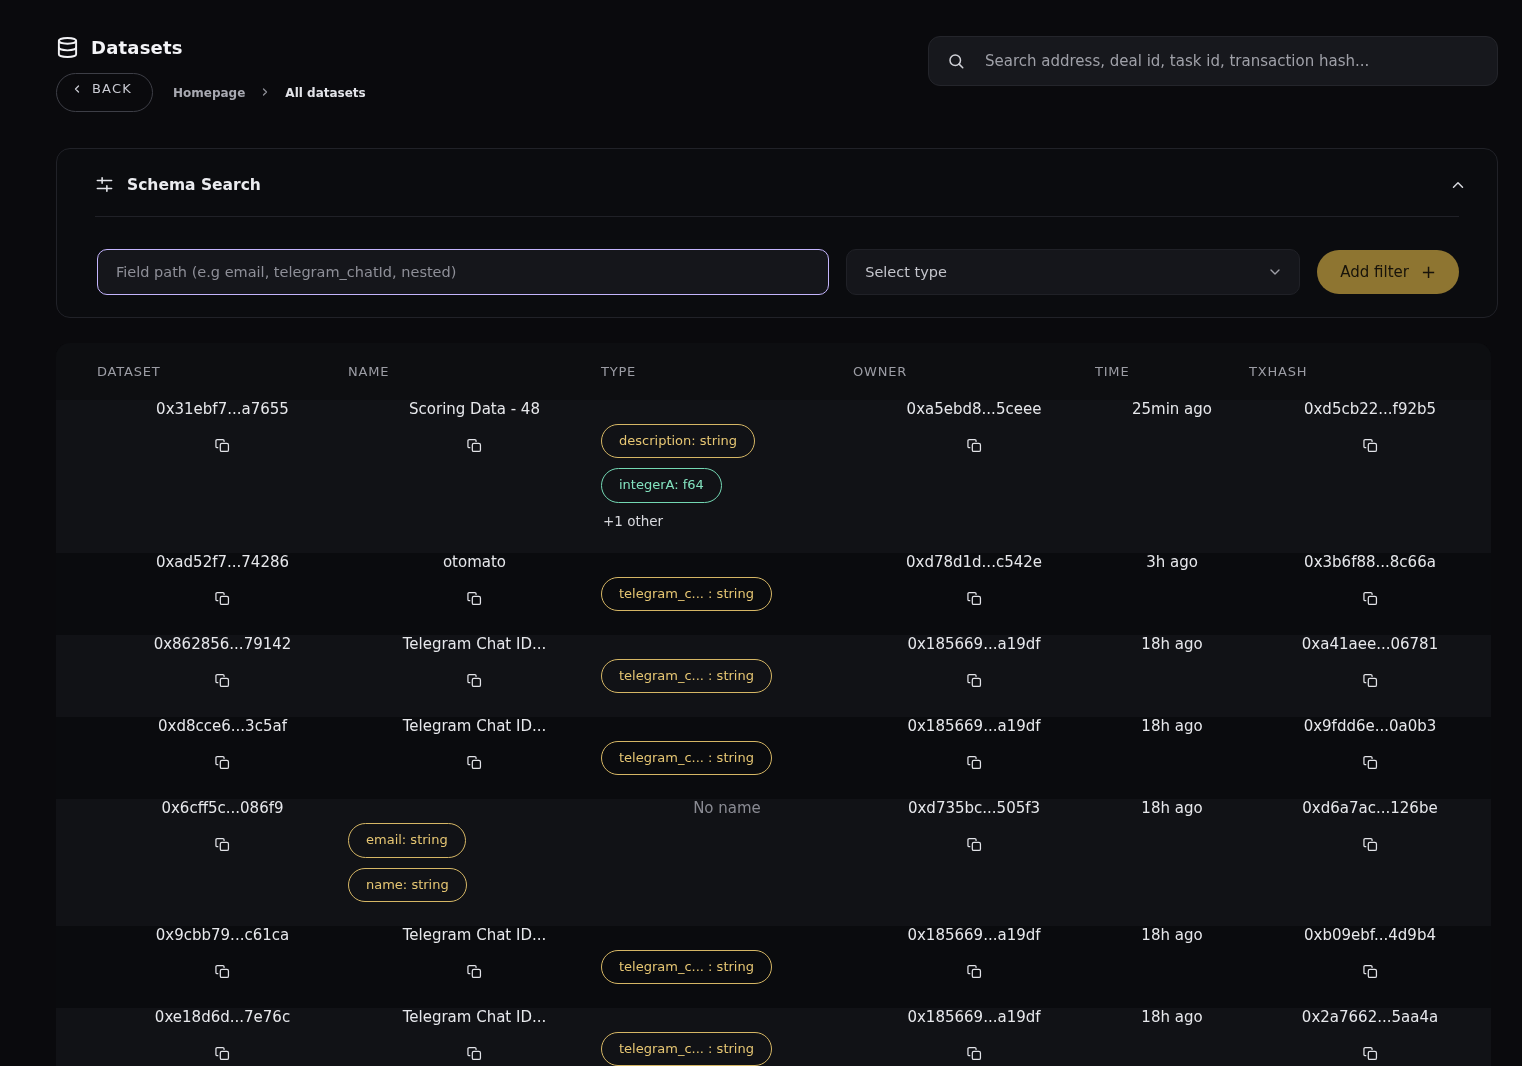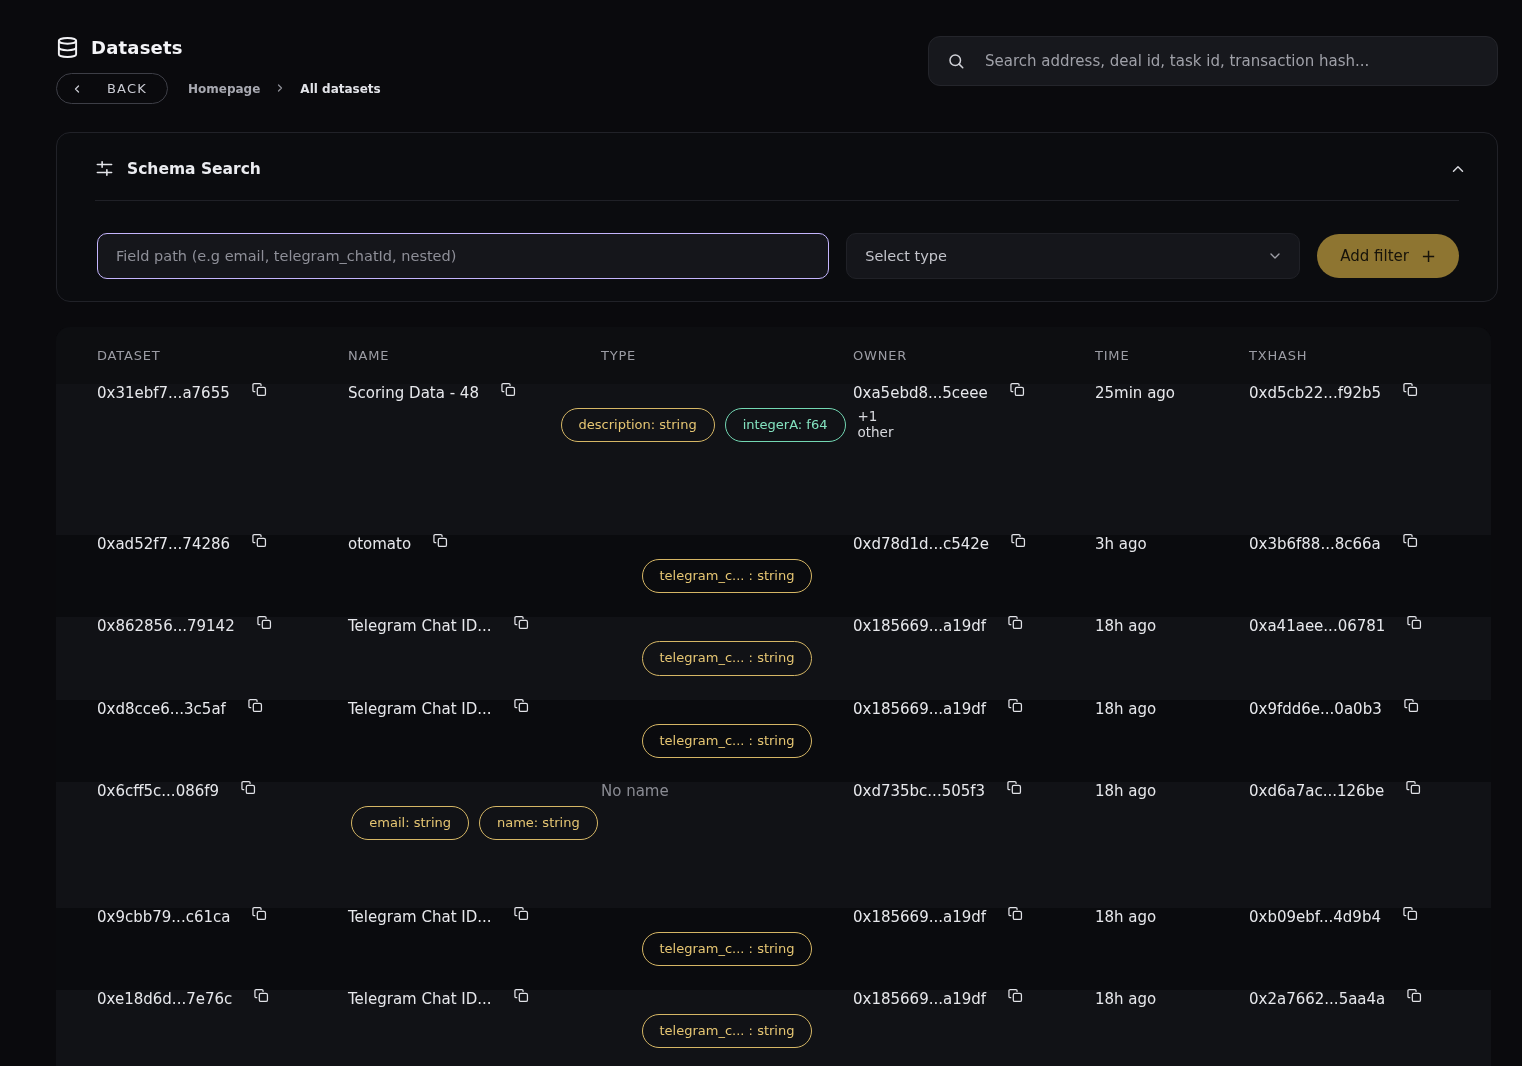--- a/index.html
+++ b/index.html
@@ -12,45 +12,45 @@
   }
   .page { width:1522px; height:1066px; position:relative; }
 
   
   .topbar { display:flex; justify-content:space-between; align-items:flex-start; padding:36px 24px 0 56px; }
   .title-row { display:flex; align-items:center; gap:12px; }
   .title-row svg { color:#f2f2f5; }
   h1.page-title { font-size:18px; font-weight:700; color:#f4f4f7; letter-spacing:.2px; }
   .nav-row { display:flex; align-items:center; gap:20px; margin-top:14px; }
   .back-btn {
-    display:flex; align-items:center; gap:24px;
+    display:flex; align-items:center; gap:9px;
     background:transparent; border:1px solid #3d3e46; border-radius:999px;
     color:#c9cad2; font-size:13px; letter-spacing:1.2px; font-family:inherit;
-    padding:7px 20px 7px 14px; cursor:pointer;
+    padding:7px 20px 15px 14px; cursor:pointer;
   }
   .back-btn svg { color:#c9cad2; }
   .breadcrumb { display:flex; align-items:flex-start; gap:14px; font-size:12px; font-weight:700; }
   .crumb-a { color:#a8a9b1; }
   .crumb-b { color:#e2e3e8; }
   .breadcrumb svg { color:#8e8f97; }
 
   .search-bar {
     width:570px; height:50px; background:#17181d; border:1px solid #24252b;
     border-radius:12px; display:flex; align-items:center; gap:20px; padding:0 18px;
   }
   .search-bar svg { color:#d0d1d7; flex:none; }
   .search-bar input {
     flex:1; background:transparent; border:none; outline:none;
     color:#e8e9ed; font-size:15px; font-family:inherit;
   }
   .search-bar input::placeholder { color:#9fa0a8; }
 
   
   .schema-panel {
-    margin:28px 24px 0 56px; border:1px solid #212228; border-radius:14px;
+    margin:36px 24px 0 56px; border:1px solid #212228; border-radius:14px;
     background:#0b0c0f; padding:0 0 22px 0;
   }
   .panel-header { display:flex; align-items:center; gap:13px; padding:26px 30px 0 38px; }
   .panel-header svg.sliders { color:#e4e5ea; }
   .panel-title { font-size:15.5px; font-weight:600; color:#ebecf0; }
   .collapse-btn { margin-left:auto; background:none; border:none; cursor:pointer; color:#d6d7dc; display:flex; }
   .panel-divider { height:1px; background:#202127; margin:22px 38px 0 38px; }
   .panel-controls { display:flex; align-items:center; gap:17px; padding:32px 38px 0 40px; }
   .field-input {
     flex:1; height:46px; background:#15161b; border:1px solid #c4b5fd; border-radius:10px;
@@ -77,23 +77,23 @@
     grid-template-columns:251px 253px 252px 242px 154px 1fr;
     padding-left:41px;
   }
   .thead { height:57px; align-items:center; background:#0d0e11; }
   .th { font-size:13px; letter-spacing:.8px; color:#9c9da5; font-weight:400; }
   .trow { min-height:82px; align-items:stretch; }
   .trow.h3 { min-height:151px; }
   .trow.h2 { min-height:126px; }
   .trow.odd  { background:#111216; }
   .trow.even { background:#0a0b0e; }
-  .cell { display:flex; align-items:flex-start; gap:22px; font-size:15px; color:#e7e8ec; }
+  .cell { display:flex; align-items:center; gap:22px; font-size:15px; color:#e7e8ec;flex-direction:column; }
   .cell-text.muted { color:#8a8b93; }
-  .c-type { flex-direction:row; align-items:flex-start; justify-content:center; gap:10px; padding:24px 0; }
+  .c-type { flex-direction:column; align-items:flex-start; justify-content:center; gap:10px; padding:24px 0; }
   .copy-btn { background:none; border:none; cursor:pointer; color:#e2e3e8; display:flex; align-items:center; padding:0; margin-top:-2px; }
   .badge {
     display:inline-block; padding:8px 17px; border-radius:999px;
     font-size:13px; line-height:1.25; white-space:nowrap; background:transparent;
   }
   .badge.gold { border:1px solid #d5b665; color:#e6c673; }
   .badge.teal { border:1px solid #73d7b3; color:#83e2bf; }
   .more-label { font-size:13.5px; color:#d8d9de; padding-left:2px; }
 </style>
 </head>

